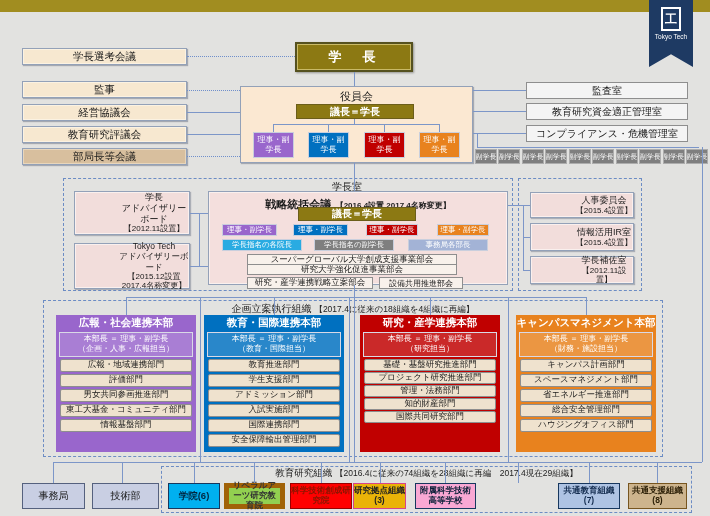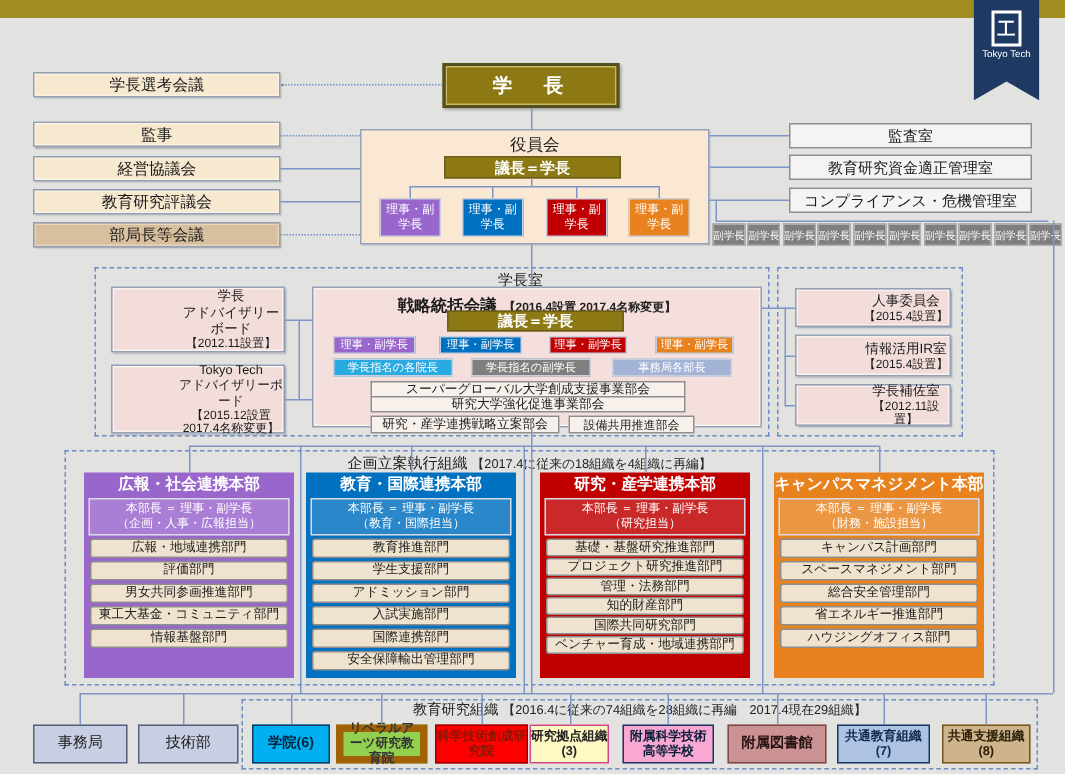--- a/index.html
+++ b/index.html
@@ -202,50 +202,48 @@
     <div class="bh">研究・産学連携本部</div>
     <div class="bs">
       <div>本部長 ＝ 理事・副学長</div>
       <div>（研究担当）</div>
     </div>
     <div class="bi">基礎・基盤研究推進部門</div>
     <div class="bi">プロジェクト研究推進部門</div>
     <div class="bi">管理・法務部門</div>
     <div class="bi">知的財産部門</div>
     <div class="bi">国際共同研究部門</div>
-    <div class="bi">ベンチャー育成・地域連携部門</div>
   </div>
 
   <div class="branch" style="left:516px;background:#E8821E">
     <div class="bh">キャンパスマネジメント本部</div>
     <div class="bs">
       <div>本部長 ＝ 理事・副学長</div>
       <div>（財務・施設担当）</div>
     </div>
     <div class="bi">キャンパス計画部門</div>
     <div class="bi">スペースマネジメント部門</div>
+    <div class="bi">省エネルギー推進部門</div>
     <div class="bi">総合安全管理部門</div>
-    <div class="bi">省エネルギー推進部門</div>
     <div class="bi">ハウジングオフィス部門</div>
   </div>
 
   <div class="dashed" style="left:161px;top:466px;width:531px;height:47px"></div>
   <div class="slabel" style="left:161px;top:467px;width:531px;text-align:center;font-size:9.5px">
     <span>教育研究組織</span>
     <span class="snote" style="font-size:8.5px">【2016.4に従来の74組織を28組織に再編　2017.4現在29組織】</span>
   </div>
 
   <div class="obox" style="left:22px;width:63px;background:#C9CFE3;border:1px solid #55617E;font-size:10px;font-weight:normal">事務局</div>
   <div class="obox" style="left:92px;width:67px;background:#C9CFE3;border:1px solid #55617E;font-size:10px;font-weight:normal">技術部</div>
   <div class="obox" style="left:168px;width:52px;background:#00B0F0;border:1.5px solid #17375E;color:#002640;font-size:9.5px">学院(6)</div>
   <div class="obox" style="left:224px;width:61px;background:#92D050;border:5px solid #a16207;color:#333">リベラルアーツ研究教育院</div>
   <div class="obox" style="left:290px;width:62px;background:#FF0000;border:1.5px solid #990000;color:#8B1500">科学技術創成研究院</div>
-  <div class="obox" style="left:353px;width:53px;background:#fef9c3;border:1.5px solid #D6448B;color:#222">研究拠点組織(3)</div>
+  <div class="obox" style="left:353px;width:53px;background:#eab308;border:1.5px solid #D6448B;color:#222">研究拠点組織(3)</div>
   <div class="obox" style="left:415px;width:61px;background:#f9a8d4;border:1.5px solid #17375E;color:#0B2038">附属科学技術高等学校</div>
-  <div class="obox" style="left:485px;width:66px;background:#CA9292;border:1px solid #7E4A4A;color:#2A1414;font-size:9.5px">附属図書館</div>
   <div class="obox" style="left:558px;width:62px;background:#AEC3E3;border:1.5px solid #17375E;color:#122B4E">共通教育組織(7)</div>
   <div class="obox" style="left:628px;width:59px;background:#CDB48D;border:1.5px solid #77551F;color:#2E2108">共通支援組織(8)</div>
 
   <div>
     <div class="hd" style="left:187px;top:56px;width:108px"></div>
     <div class="hd" style="left:187px;top:90px;width:53px"></div>
     <div class="hl" style="left:187px;top:112px;width:53px"></div>
     <div class="hl" style="left:187px;top:134px;width:53px"></div>
     <div class="hd" style="left:187px;top:156px;width:53px"></div>
     <div class="vl" style="left:354px;top:72px;height:14px"></div>

